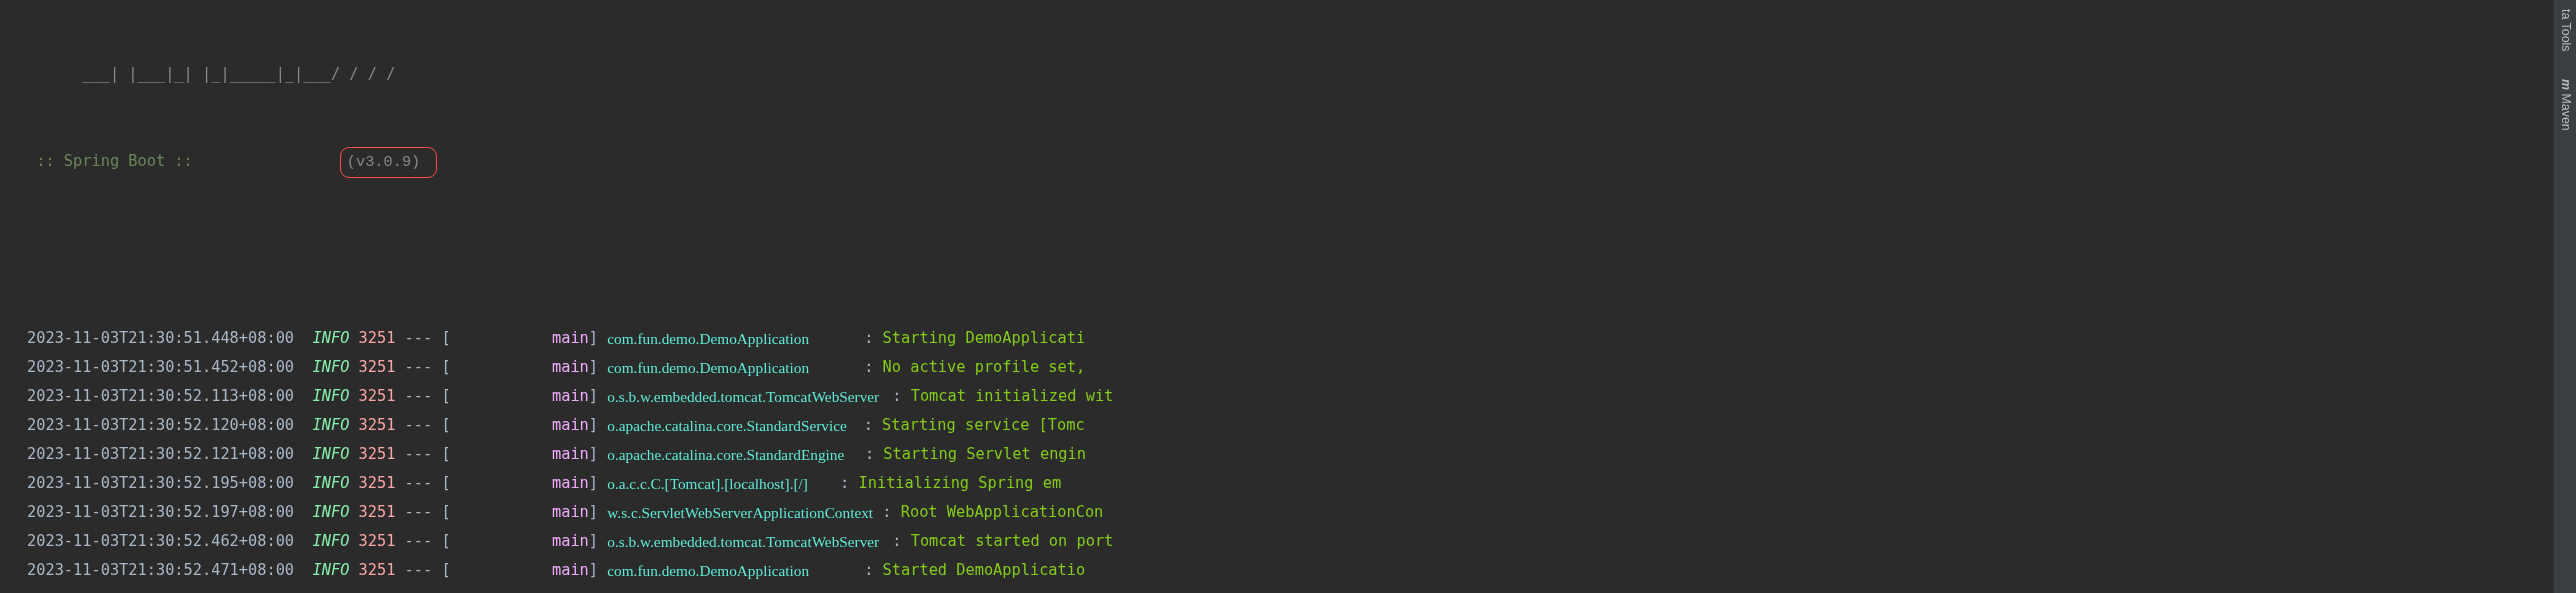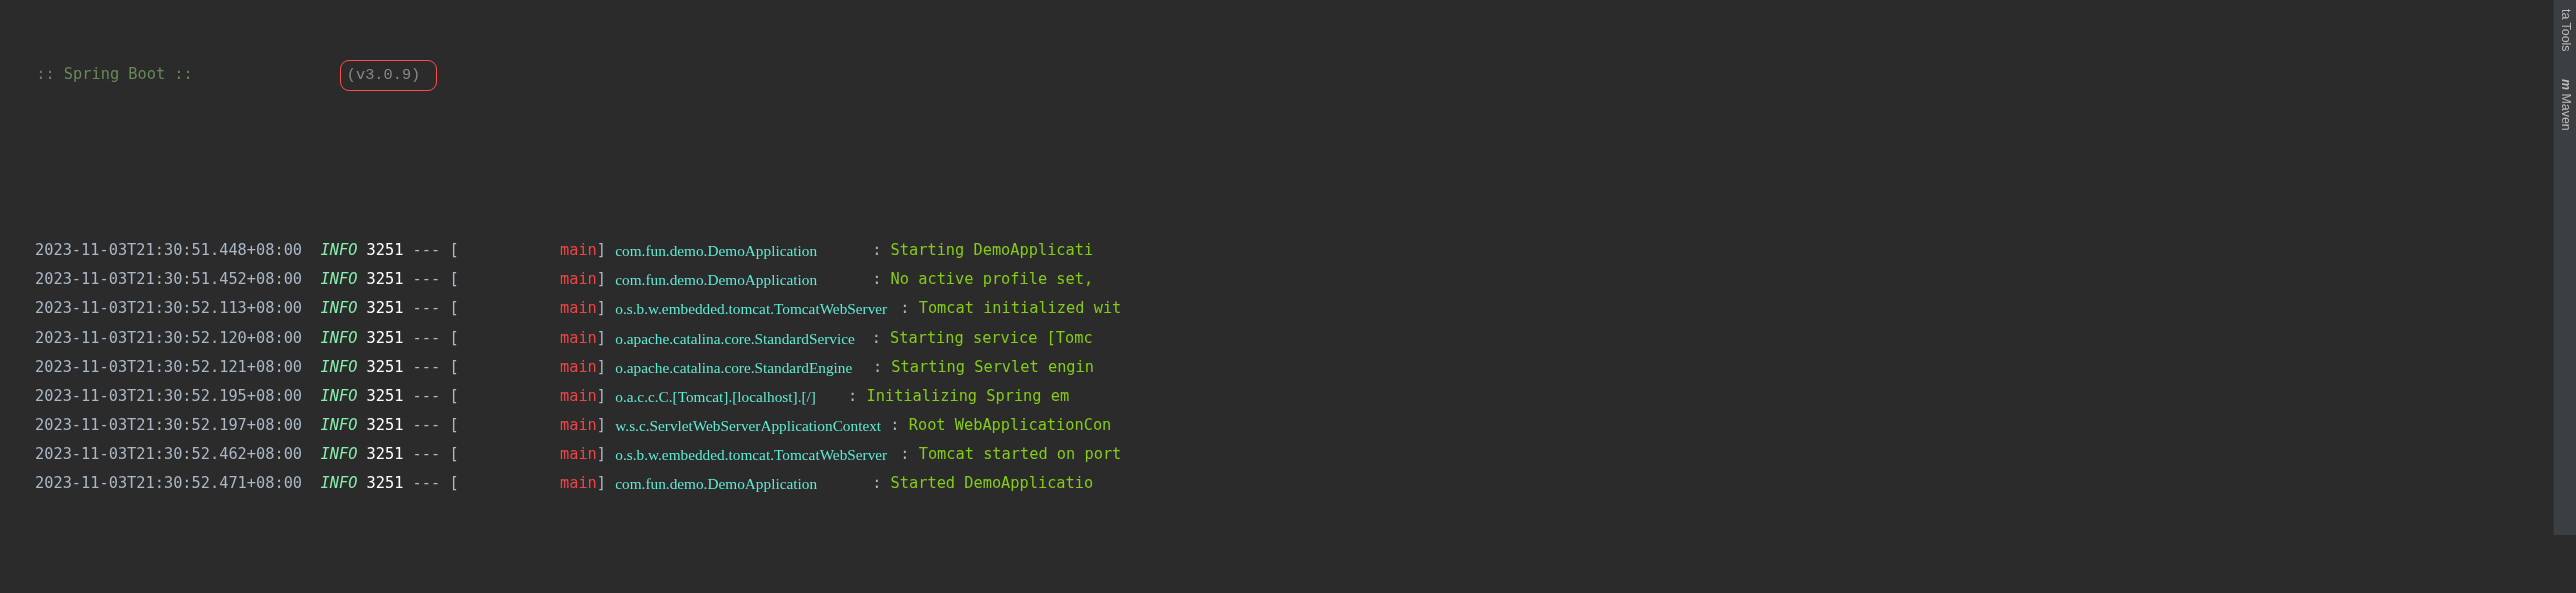--- a/index.html
+++ b/index.html
@@ -37,34 +37,33 @@
       display: inline-block;
       color: #888;
       font-family: Liberation Mono, monospace;
     }
     .log-line {
       display: flex;
       white-space: pre;
     }
     .timestamp {
       color: #a9b7c6;
-      margin-left: 8px;
     }
     .level-info {
       color: #86efac;
       font-style: italic;
     }
     .pid {
-      color: #ffffff;
+      color: #fca5a5;
     }
     .separator {
       color: #a9b7c6;
     }
     .thread {
-      color: #ef4444;
+      color: #f0abfc;
     }
     .logger {
       color: #5eead4;
       font-family: Liberation Serif, serif;
     }
     .colon {
       color: #a9b7c6;
     }
     .message {
       color: #84cc16;
@@ -96,20 +95,21 @@
     }
     .tool-label.italic {
       font-style: italic;
       font-weight: bold;
     }
   </style>
 </head>
 <body>
 
 <div class="console">
+  <div class="banner-line">      ___| |___|_| |_|_____|_|___/ / / /</div>
   <div class="spring-boot-line"><span class="spring-label"> :: Spring Boot :: </span><span>               </span><span class="version-highlight">(v3.0.9)</span></div>
   <div class="spacer-row"></div>
   <div id="log-lines"><div class="log-line"><span class="timestamp">2023-11-03T21:30:51.448+08:00</span><span>  </span><span class="level-info">INFO</span><span> </span><span class="pid">3251</span><span class="separator"> --- [</span><span class="thread">           main</span><span class="separator">] </span><span class="logger">com.fun.demo.DemoApplication            </span><span class="colon"> : </span><span class="message">Starting DemoApplicati</span></div><div class="log-line"><span class="timestamp">2023-11-03T21:30:51.452+08:00</span><span>  </span><span class="level-info">INFO</span><span> </span><span class="pid">3251</span><span class="separator"> --- [</span><span class="thread">           main</span><span class="separator">] </span><span class="logger">com.fun.demo.DemoApplication            </span><span class="colon"> : </span><span class="message">No active profile set,</span></div><div class="log-line"><span class="timestamp">2023-11-03T21:30:52.113+08:00</span><span>  </span><span class="level-info">INFO</span><span> </span><span class="pid">3251</span><span class="separator"> --- [</span><span class="thread">           main</span><span class="separator">] </span><span class="logger">o.s.b.w.embedded.tomcat.TomcatWebServer </span><span class="colon"> : </span><span class="message">Tomcat initialized wit</span></div><div class="log-line"><span class="timestamp">2023-11-03T21:30:52.120+08:00</span><span>  </span><span class="level-info">INFO</span><span> </span><span class="pid">3251</span><span class="separator"> --- [</span><span class="thread">           main</span><span class="separator">] </span><span class="logger">o.apache.catalina.core.StandardService  </span><span class="colon"> : </span><span class="message">Starting service [Tomc</span></div><div class="log-line"><span class="timestamp">2023-11-03T21:30:52.121+08:00</span><span>  </span><span class="level-info">INFO</span><span> </span><span class="pid">3251</span><span class="separator"> --- [</span><span class="thread">           main</span><span class="separator">] </span><span class="logger">o.apache.catalina.core.StandardEngine   </span><span class="colon"> : </span><span class="message">Starting Servlet engin</span></div><div class="log-line"><span class="timestamp">2023-11-03T21:30:52.195+08:00</span><span>  </span><span class="level-info">INFO</span><span> </span><span class="pid">3251</span><span class="separator"> --- [</span><span class="thread">           main</span><span class="separator">] </span><span class="logger">o.a.c.c.C.[Tomcat].[localhost].[/]      </span><span class="colon"> : </span><span class="message">Initializing Spring em</span></div><div class="log-line"><span class="timestamp">2023-11-03T21:30:52.197+08:00</span><span>  </span><span class="level-info">INFO</span><span> </span><span class="pid">3251</span><span class="separator"> --- [</span><span class="thread">           main</span><span class="separator">] </span><span class="logger">w.s.c.ServletWebServerApplicationContext</span><span class="colon"> : </span><span class="message">Root WebApplicationCon</span></div><div class="log-line"><span class="timestamp">2023-11-03T21:30:52.462+08:00</span><span>  </span><span class="level-info">INFO</span><span> </span><span class="pid">3251</span><span class="separator"> --- [</span><span class="thread">           main</span><span class="separator">] </span><span class="logger">o.s.b.w.embedded.tomcat.TomcatWebServer </span><span class="colon"> : </span><span class="message">Tomcat started on port</span></div><div class="log-line"><span class="timestamp">2023-11-03T21:30:52.471+08:00</span><span>  </span><span class="level-info">INFO</span><span> </span><span class="pid">3251</span><span class="separator"> --- [</span><span class="thread">           main</span><span class="separator">] </span><span class="logger">com.fun.demo.DemoApplication            </span><span class="colon"> : </span><span class="message">Started DemoApplicatio</span></div></div>
 </div>
 
 <div class="right-tools">
   <div class="tool-label">ta Tools</div>
   <div class="tool-label italic"><span style="font-style:italic;font-weight:bold;">m</span> <span style="font-style:normal;font-weight:normal;">Maven</span></div>
 </div>
 

